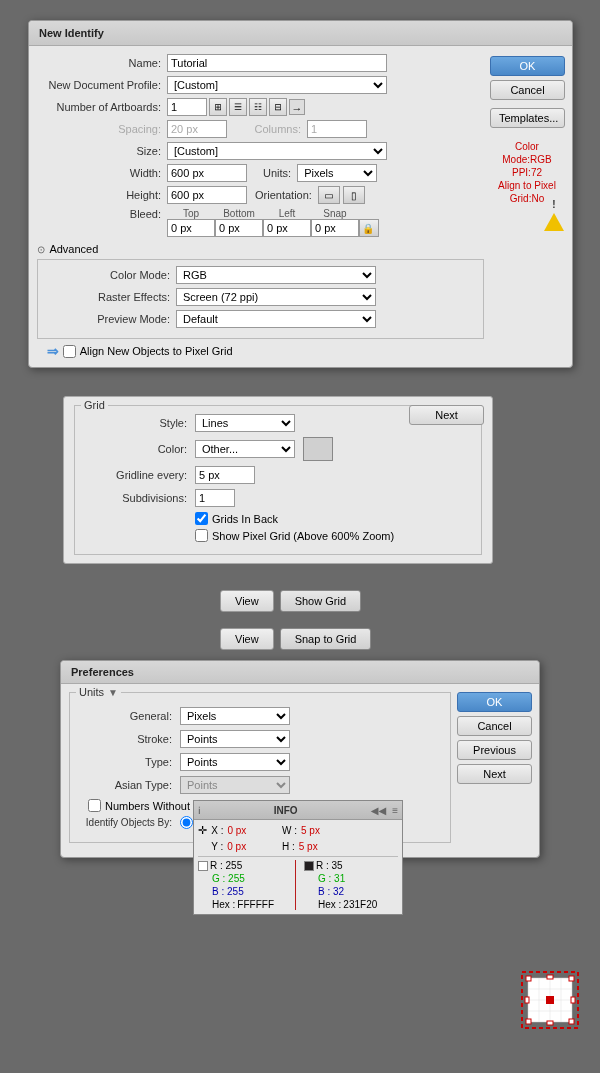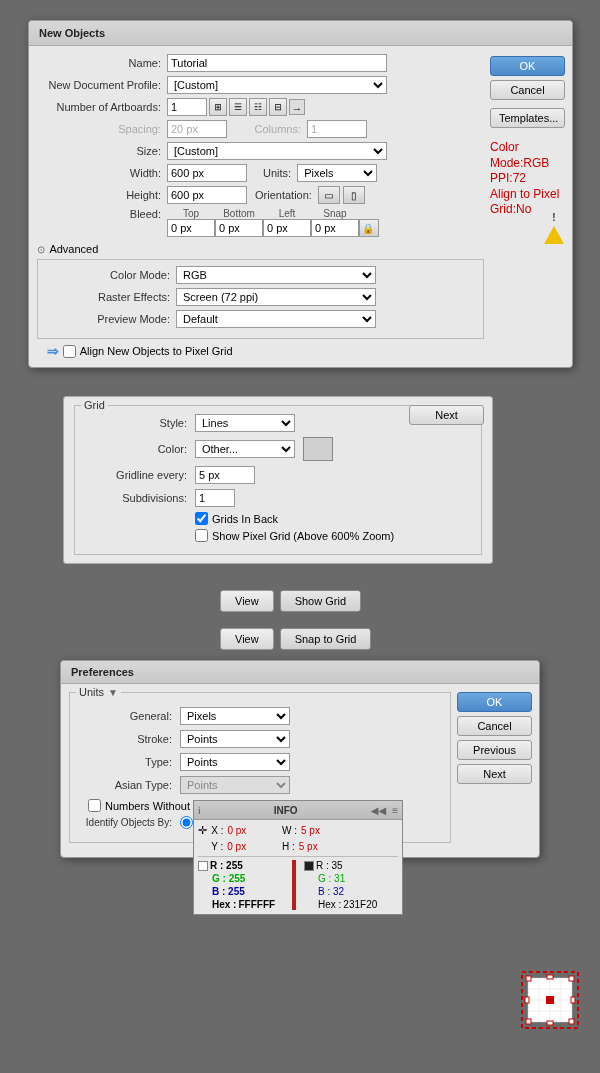--- a/index.html
+++ b/index.html
@@ -113,23 +113,23 @@
       margin-top: 4px;
     }
     .advanced-toggle {
       display: flex;
       align-items: center;
       gap: 4px;
       cursor: pointer;
       margin-bottom: 4px;
     }
     .color-info {
-      font-size: 12px;
+      font-size: 10px;
       color: #c00;
-      text-align: left;
+      text-align: center;
       line-height: 1.3;
       margin-top: 8px;
     }
     .warning-wrap {
       display: flex;
       justify-content: flex-end;
       margin-top: 4px;
     }
 
     
@@ -341,21 +341,21 @@
 
     select, input[type="text"], input[type="number"] {
       font-size: 11px;
     }
   </style>
 </head>
 <body>
 
 <div class="new-doc-dialog">
   <div class="dialog-titlebar">
-    <span>New Objects</span>
+    <span>New Identify</span>
   </div>
   <div class="dialog-body">
     <div class="dialog-main">
 
       <div class="form-row">
         <span class="form-label">Name:</span>
         <input type="text" class="form-input form-input-wide" value="Tutorial" style="">
       </div>
 
       <div class="form-row">
@@ -620,21 +620,21 @@
         <span>Y :</span>
         <span style="margin-left:2px;color:#c00;">0 px</span>
       </div>
       <div class="info-cell">
         <span>H :</span>
         <span style="margin-left:2px;color:#c00;">5 px</span>
       </div>
     </div>
     <hr class="info-divider">
     <div style="display:flex;gap:4px;">
-      <div style="width:98px;border-right:4px solid #b91c1c;padding-right:4px;font-weight:bold;">
+      <div style="width:98px;border-right:1px solid #b91c1c;padding-right:4px;">
         <div style="display:flex;align-items:center;gap:2px;margin-bottom:2px;">
           <span class="color-box color-white"></span>
           <span>R : 255</span>
         </div>
         <div style="margin-bottom:2px;margin-left:14px;">
           <span style="color:#0a0;">G : 255</span>
         </div>
         <div style="margin-bottom:2px;margin-left:14px;">
           <span style="color:#00a;">B : 255</span>
         </div>

